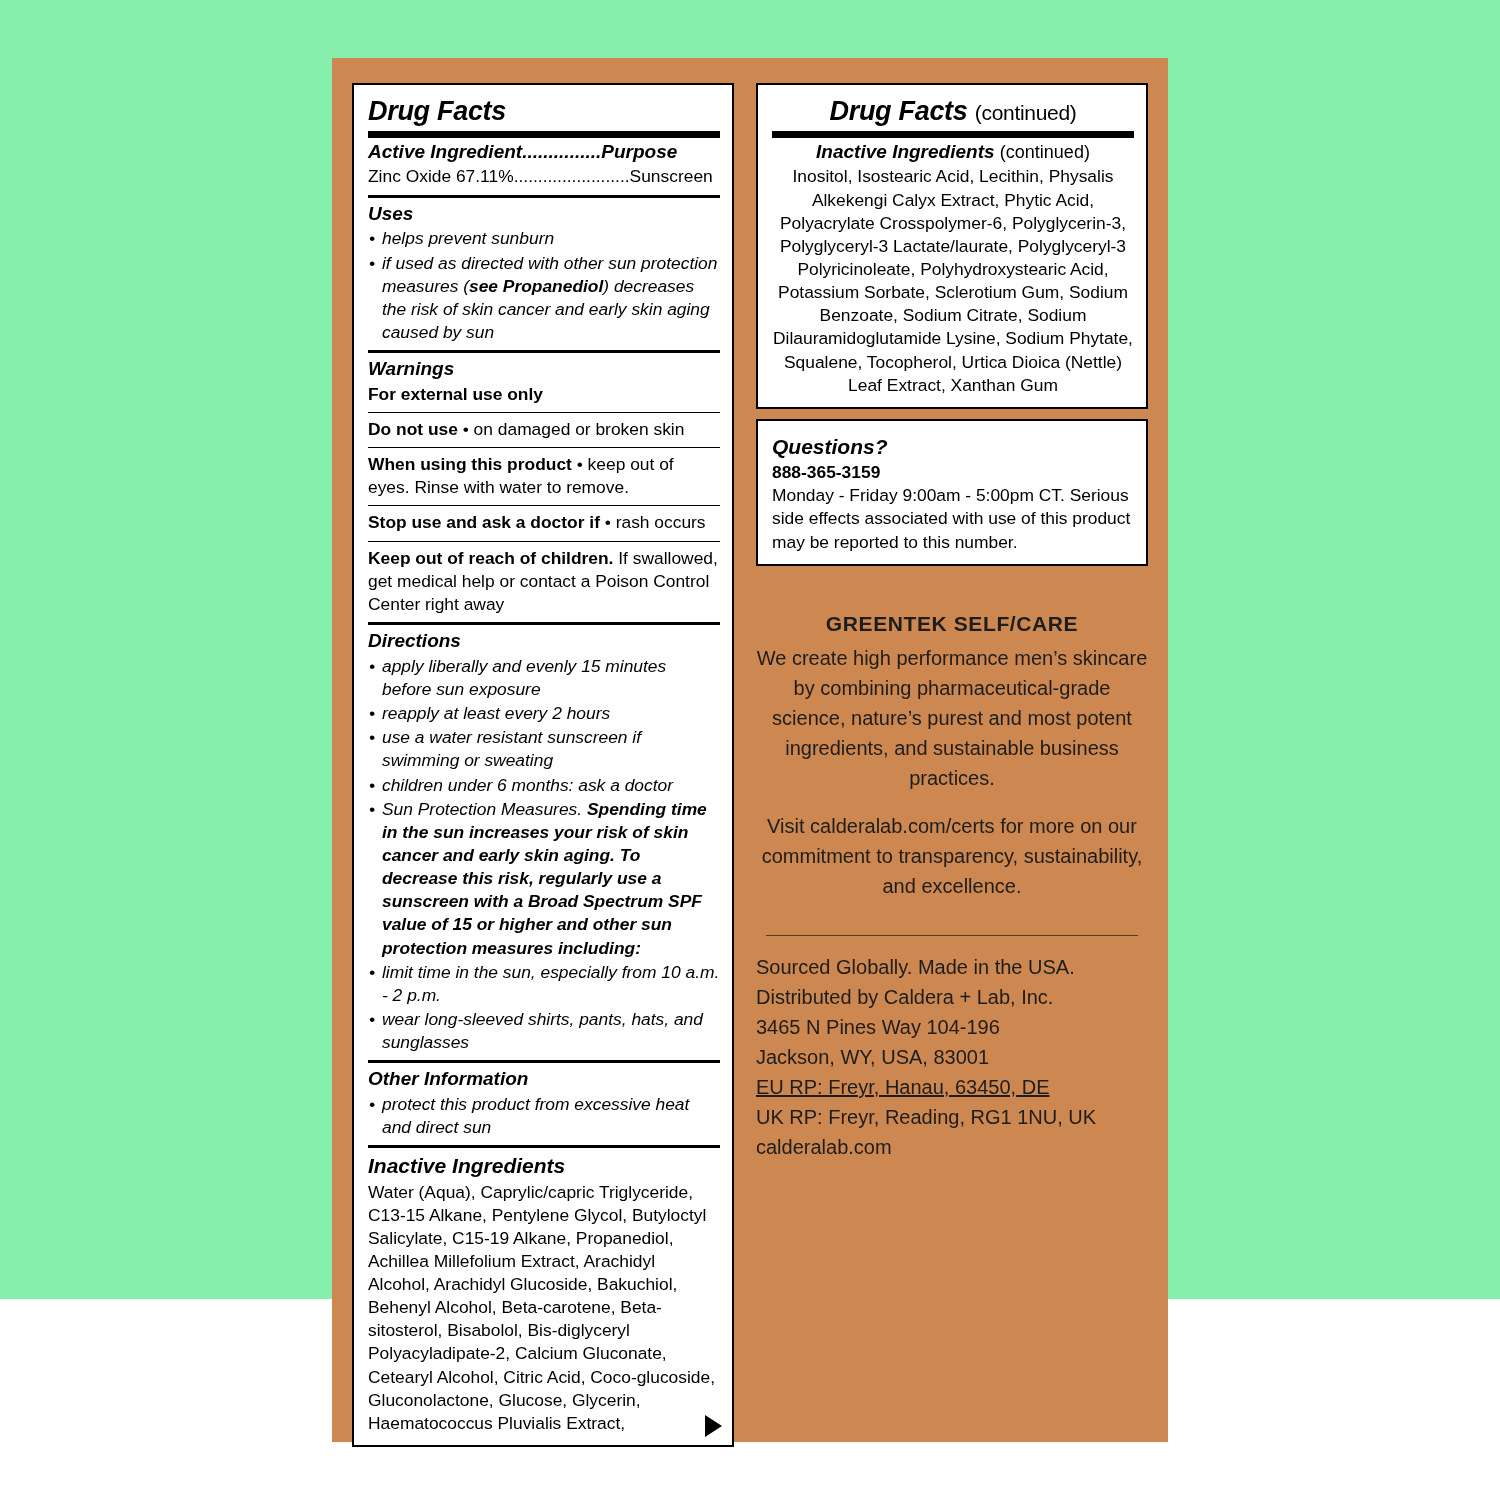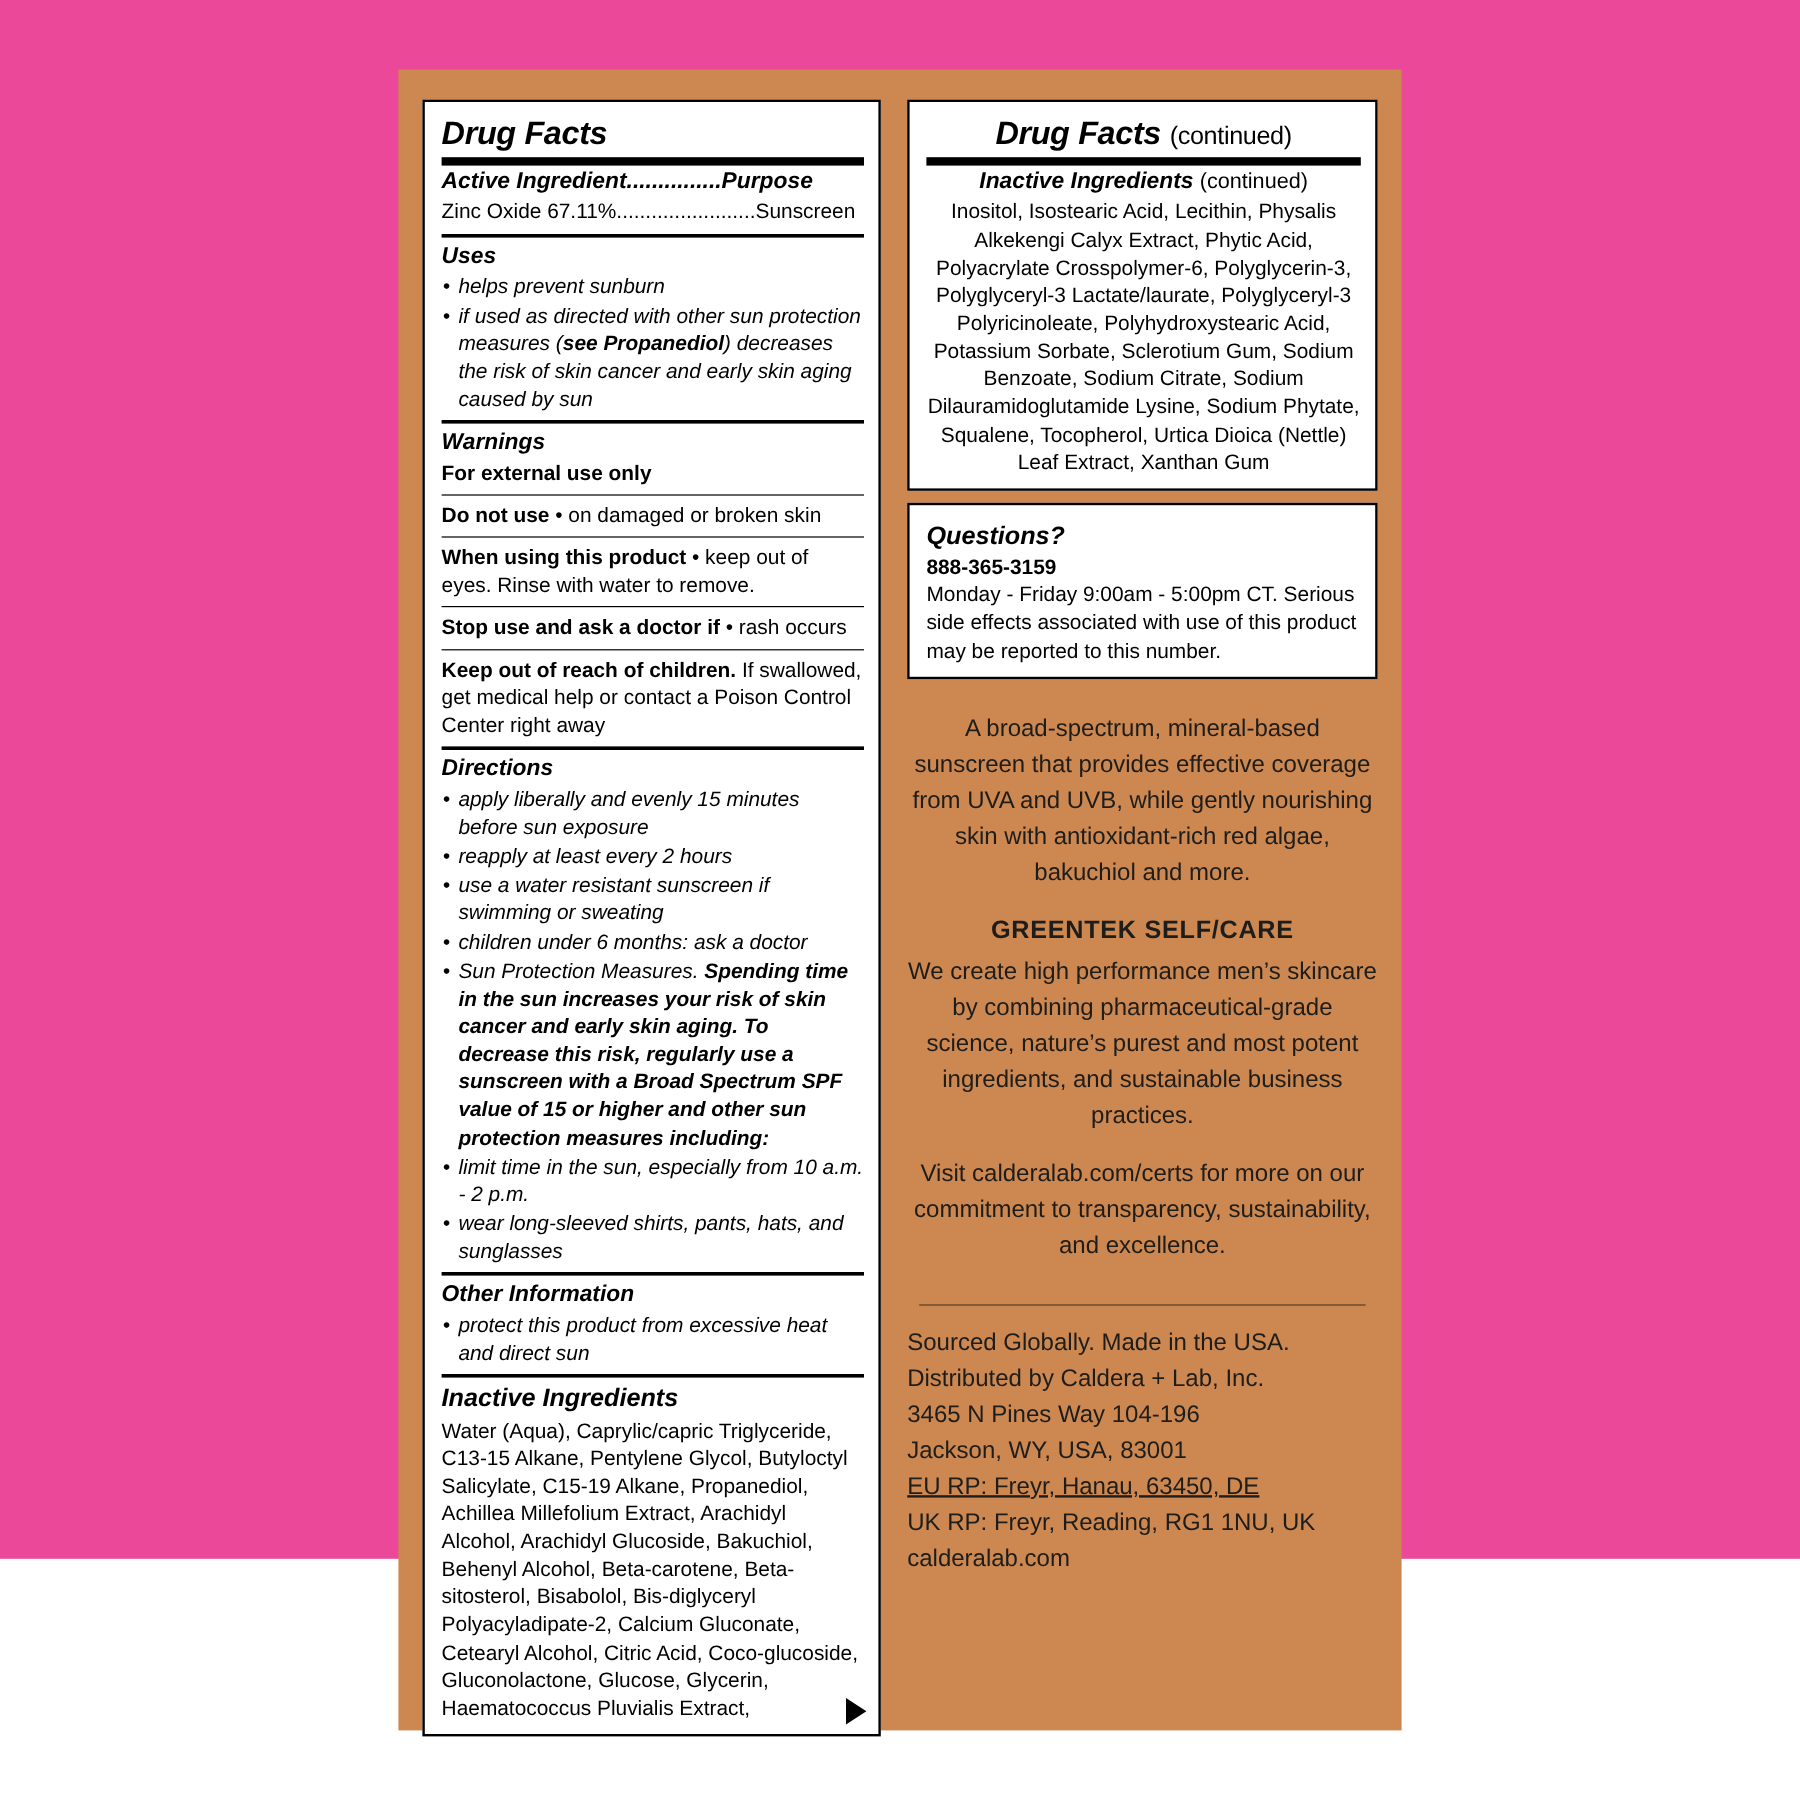--- a/index.html
+++ b/index.html
@@ -10,21 +10,21 @@
   body {
     width: 1500px;
     height: 1500px;
     font-family: "Liberation Sans", sans-serif;
     overflow: hidden;
   }
   .canvas {
     position: relative;
     width: 1500px;
     height: 1299px;
-    background: #ec4899;
+    background: #86efac;
   }
   .label-bg {
     position: absolute;
     left: 332px;
     top: 58px;
     width: 836px;
     height: 1384px;
     background: #cd8750;
   }
   .cols {
@@ -242,21 +242,20 @@
         <div class="txt">Inositol, Isostearic Acid, Lecithin, Physalis Alkekengi Calyx Extract, Phytic Acid, Polyacrylate Crosspolymer-6, Polyglycerin-3, Polyglyceryl-3 Lactate/laurate, Polyglyceryl-3 Polyricinoleate, Polyhydroxystearic Acid, Potassium Sorbate, Sclerotium Gum, Sodium Benzoate, Sodium Citrate, Sodium Dilauramidoglutamide Lysine, Sodium Phytate, Squalene, Tocopherol, Urtica Dioica (Nettle) Leaf Extract, Xanthan Gum</div>
       </div>
 
       <div class="df-panel">
         <div class="sec-head" style="font-size:21px;">Questions?</div>
         <div class="txt" style="font-weight:bold;">888-365-3159</div>
         <div class="txt">Monday - Friday 9:00am - 5:00pm CT. Serious side effects associated with use of this product may be reported to this number.</div>
       </div>
 
       <div class="copy" style="margin-top:26px;">
-        <p>A broad-spectrum, mineral-based sunscreen that provides effective coverage from UVA and UVB, while gently nourishing skin with antioxidant-rich red algae, bakuchiol and more.</p>
         <div class="brand-head">GREENTEK SELF/CARE</div>
         <p>We create high performance men’s skincare by combining pharmaceutical-grade science, nature’s purest and most potent ingredients, and sustainable business practices.</p>
         <p>Visit calderalab.com/certs for more on our commitment to transparency, sustainability, and excellence.</p>
       </div>
 
       <div class="divider"></div>
 
       <div class="addr">
         <div>Sourced Globally. Made in the USA.</div>
         <div>Distributed by Caldera + Lab, Inc.</div>

